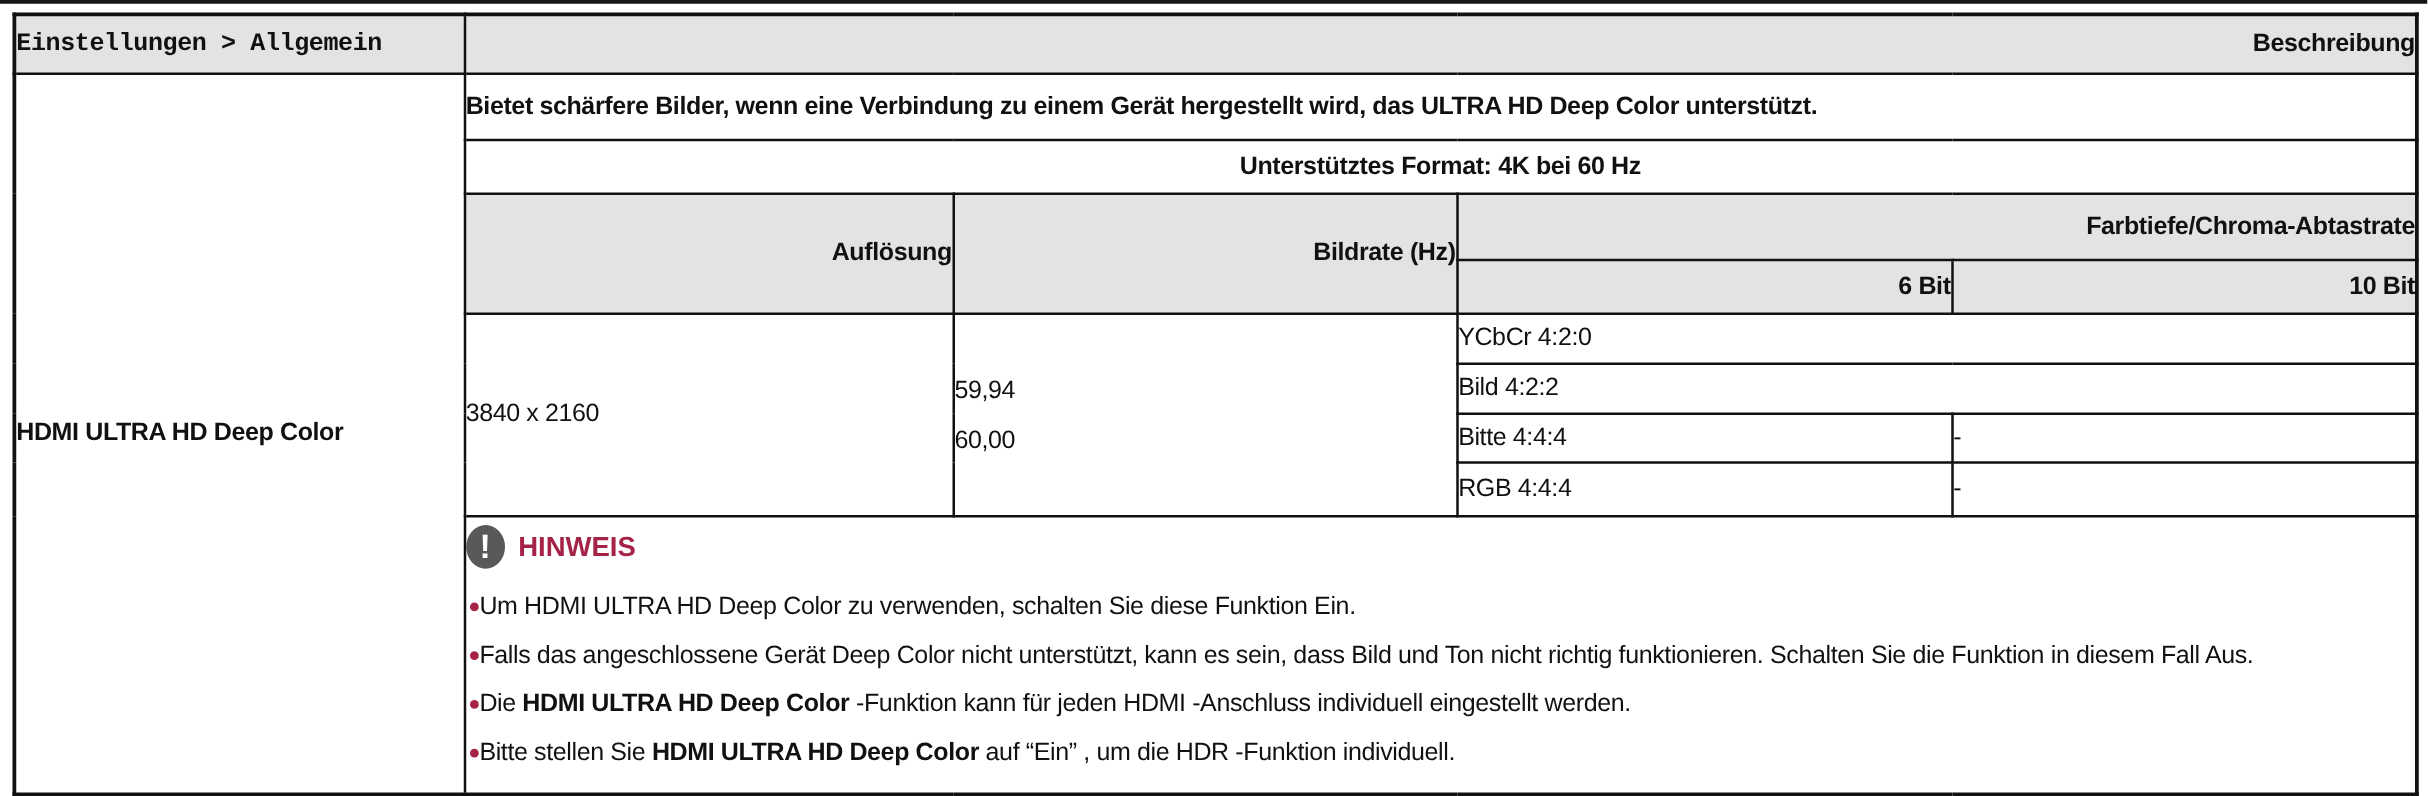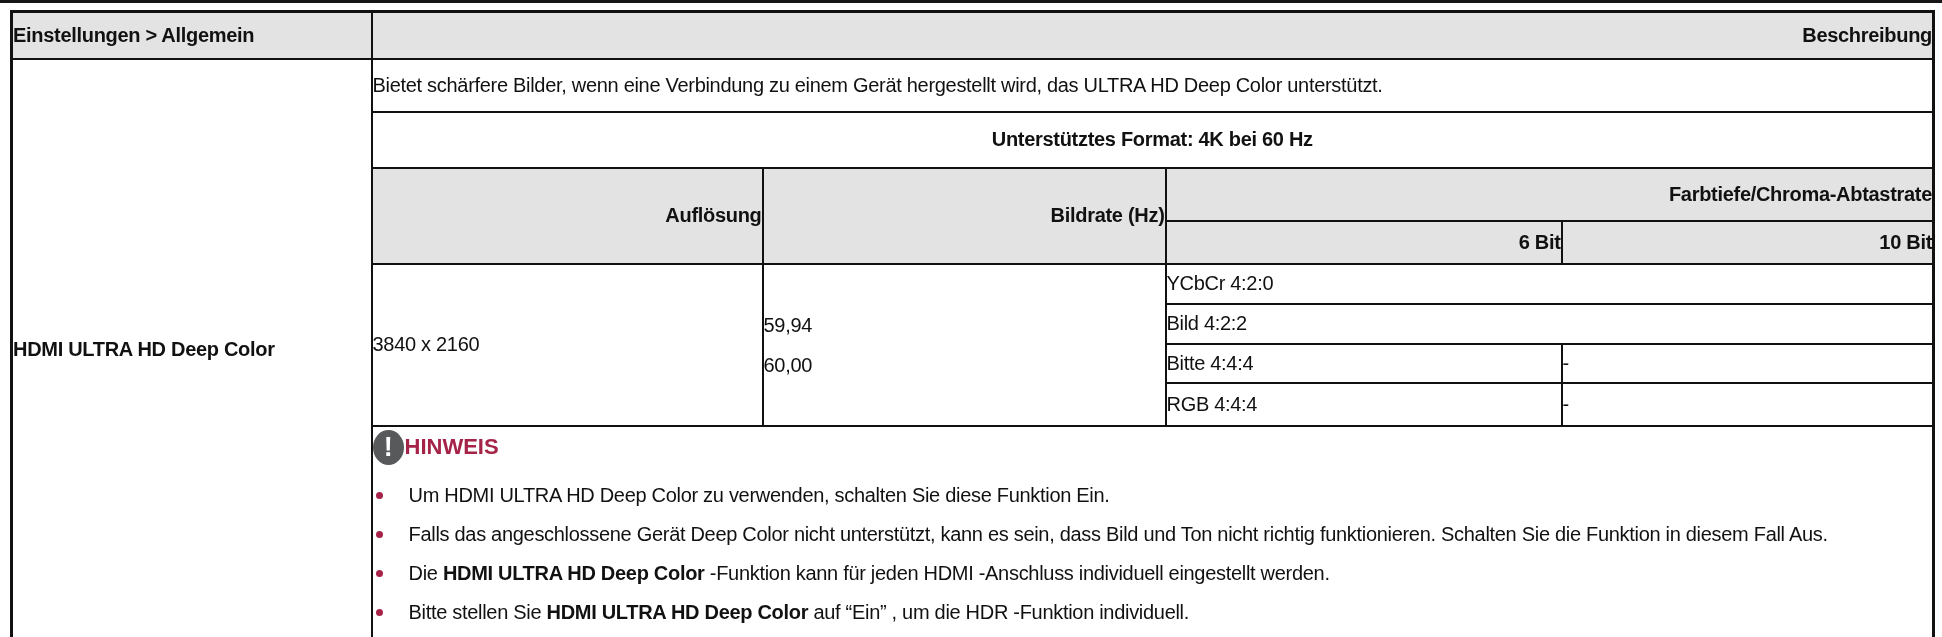--- a/index.html
+++ b/index.html
@@ -40,35 +40,37 @@
     vertical-align: middle;
     font-size: 20px;
   }
   table.manual { border: 3px solid #111111; }
   .gray  { background: #e3e3e3; }
 
   td.th-left {
     font-weight: bold;
     font-size: 21px;
     padding-left: 28px;
+    font-family: Liberation Mono, monospace;
   }
   td.th-desc {
     font-weight: bold;
     font-size: 21px;
     text-align: right;
   }
   td.setting-name {
     font-weight: bold;
     font-size: 22px;
     padding-left: 14px;
     background: #ffffff;
   }
   td.desc-cell {
     padding-left: 14px;
     font-size: 20px;
+    font-weight: bold;
   }
   td.format-cell {
     font-weight: bold;
     text-align: center;
     font-size: 20px;
   }
   td.spec-head {
     font-weight: bold;
     text-align: right;
     font-size: 20px;
@@ -78,21 +80,21 @@
   }
   .fr-line { line-height: 40px; }
 
   td.note-cell {
     vertical-align: top;
     padding: 12px 20px 0 33px;
   }
   .note-title {
     display: flex;
     align-items: center;
-    gap: 1px;
+    gap: 11px;
     margin-top: 3px;
   }
   .note-icon {
     width: 31px;
     height: 35px;
     border-radius: 50%;
     background: #58595b;
     display: flex;
     align-items: center;
     justify-content: center;
@@ -111,21 +113,21 @@
     font-size: 22px;
     letter-spacing: 0px;
   }
   ul.note-bullets {
     list-style: none;
     margin: 19px 0 0 0;
     padding: 0;
   }
   ul.note-bullets li {
     position: relative;
-    padding-left: 36px;
+    padding-left: 11px;
     margin-bottom: 16px;
     font-size: 20px;
     line-height: 23px;
     white-space: nowrap;
   }
   ul.note-bullets li::before {
     content: "";
     position: absolute;
     left: 3px;
     top: 8px;
@@ -155,21 +157,21 @@
         <tr style="height:47px">
       <td class="gray th-left">Einstellungen &gt; Allgemein</td>
       <td class="gray th-desc" colspan="4">Beschreibung</td>
     </tr>
 
     <tr style="height:53px">
       <td class="setting-name" rowspan="9">HDMI ULTRA HD Deep Color</td>
       <td class="desc-cell" colspan="4">Bietet schärfere Bilder, wenn eine Verbindung zu einem Gerät hergestellt wird, das ULTRA HD Deep Color unterstützt.</td>
     </tr>
 
-    <tr style="height:56px">
+    <tr style="height:43px">
       <td class="format-cell" colspan="4">Unterstütztes Format: 4K bei 60 Hz</td>
     </tr>
 
     <tr style="height:53px">
       <td class="gray spec-head" rowspan="2">Auflösung</td>
       <td class="gray spec-head" rowspan="2">Bildrate (Hz)</td>
       <td class="gray spec-head" colspan="2">Farbtiefe/Chroma-Abtastrate</td>
     </tr>
 
     <tr style="height:43px">

